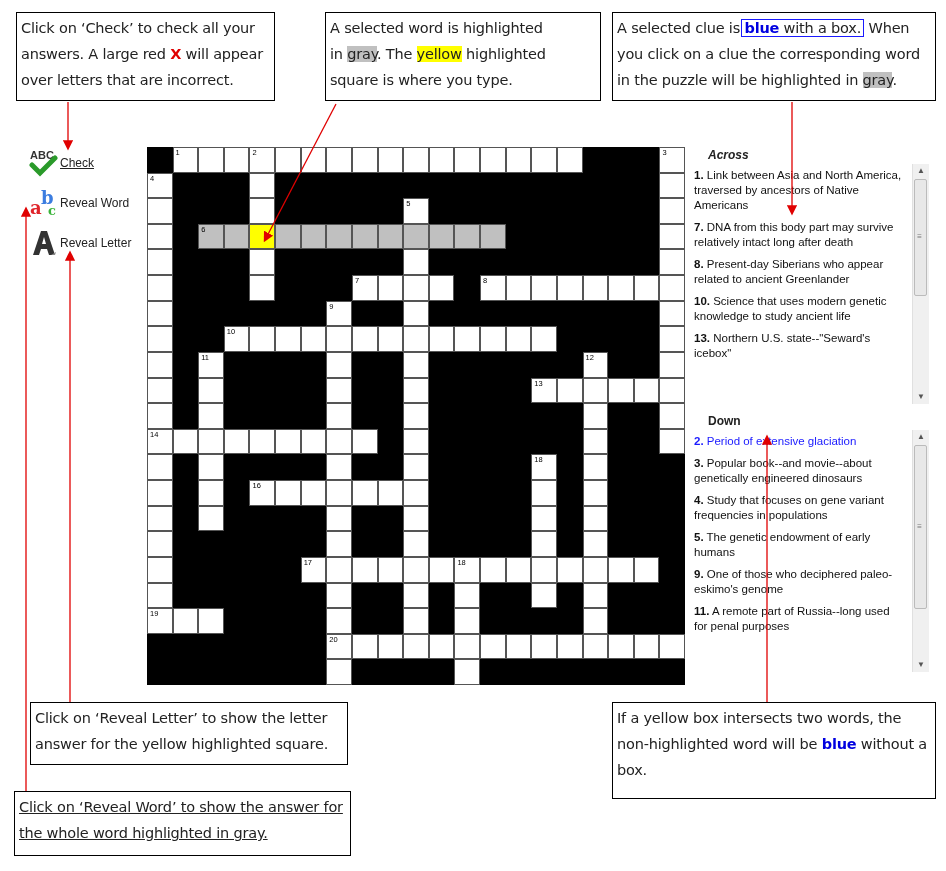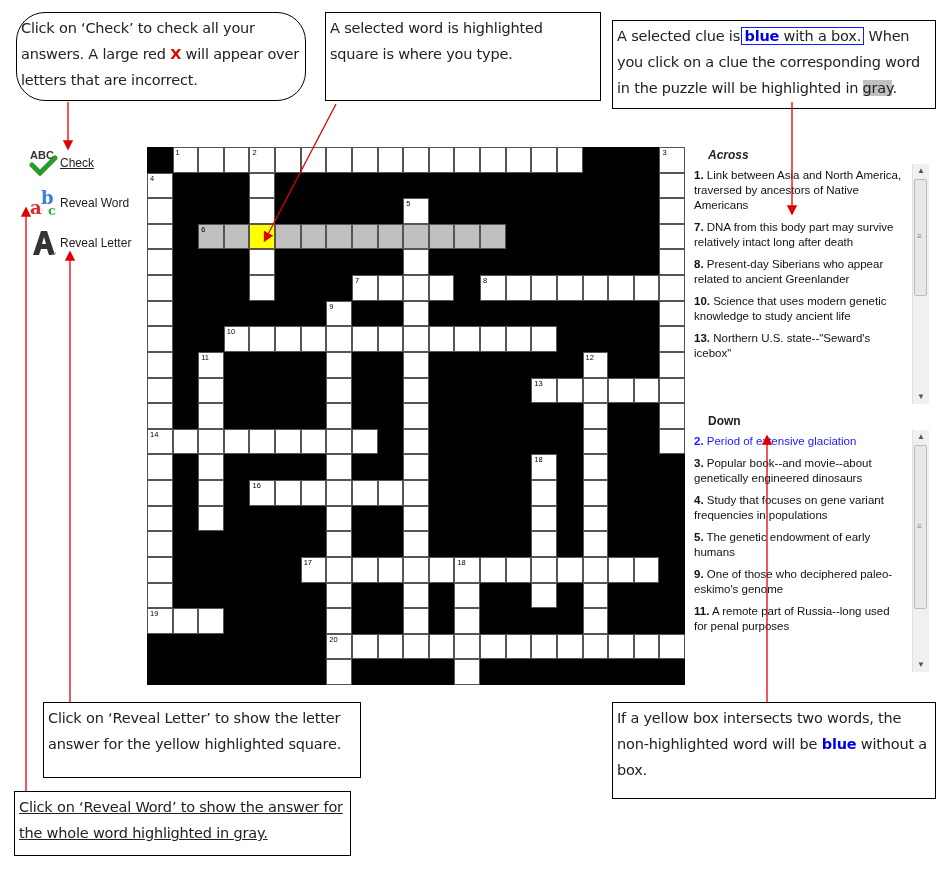--- a/index.html
+++ b/index.html
@@ -27,34 +27,35 @@
   .clue.sel{color:#1a1aff;border:1px solid #1a1aff;}
   .clue.cross{color:#1a1aff;}
   .scroll{position:absolute;width:16px;background:#f0f0f0;border-left:1px solid #e0e0e0;}
   .scroll .thumb{position:absolute;left:1px;width:13px;background:#e8e8e8;border:1px solid #bbb;border-radius:2px;box-sizing:border-box;}
   .scroll .up,.scroll .dn{position:absolute;left:0;width:16px;height:14px;font-size:8px;color:#555;text-align:center;line-height:14px;}
   .scroll .grip{position:absolute;left:3px;width:7px;font-size:8px;color:#777;text-align:center;}
 </style>
 </head>
 <body>
 
-<div class="callout" style="left:16px;top:12px;width:290px;height:89px;border-radius:29px;">
+<div class="callout" style="left:16px;top:12px;width:259px;height:89px;">
   <span>Click on ‘Check’ to check all your answers. A large red </span><span class="red-x">X</span><span> will appear over letters that are incorrect.</span>
 </div>
 
 <div class="callout" style="left:325px;top:12px;width:276px;height:89px;">
   <div>A selected word is highlighted</div>
+  <div><span>in </span><span class="hl-gray">gray</span><span>. The </span><span class="hl-yellow">yellow</span><span> highlighted</span></div>
   <div>square is where you type.</div>
 </div>
 
-<div class="callout" style="left:612px;top:12px;width:324px;height:89px;margin-top:8px;">
+<div class="callout" style="left:612px;top:12px;width:324px;height:89px;">
   <span>A selected clue is </span><span class="blue-box"><span class="blue-b">blue</span><span> with a box.</span></span><span>  When you click on a clue the corresponding word in the puzzle will be highlighted in </span><span class="hl-gray">gray</span><span>.</span>
 </div>
 
-<div class="callout" style="left:43px;top:702px;width:318px;height:76px;">Click on ‘Reveal Letter’ to show the letter answer for the yellow highlighted square.</div>
+<div class="callout" style="left:30px;top:702px;width:318px;height:63px;">Click on ‘Reveal Letter’ to show the letter answer for the yellow highlighted square.</div>
 
 <div class="callout" style="left:14px;top:791px;width:337px;height:65px;text-decoration:underline;">Click on ‘Reveal Word’ to show the answer for the whole word highlighted in gray.</div>
 
 <div class="callout" style="left:612px;top:702px;width:324px;height:97px;">
   <span>If a yellow box intersects two words, the non-highlighted word will be </span><span class="blue-b">blue</span><span> without a box.</span>
 </div>
 
 <div class="toolbtn" style="left:29px;top:148px;text-decoration:underline;">
   <span class="ic">
     <svg width="30" height="30" viewBox="0 0 30 30">

